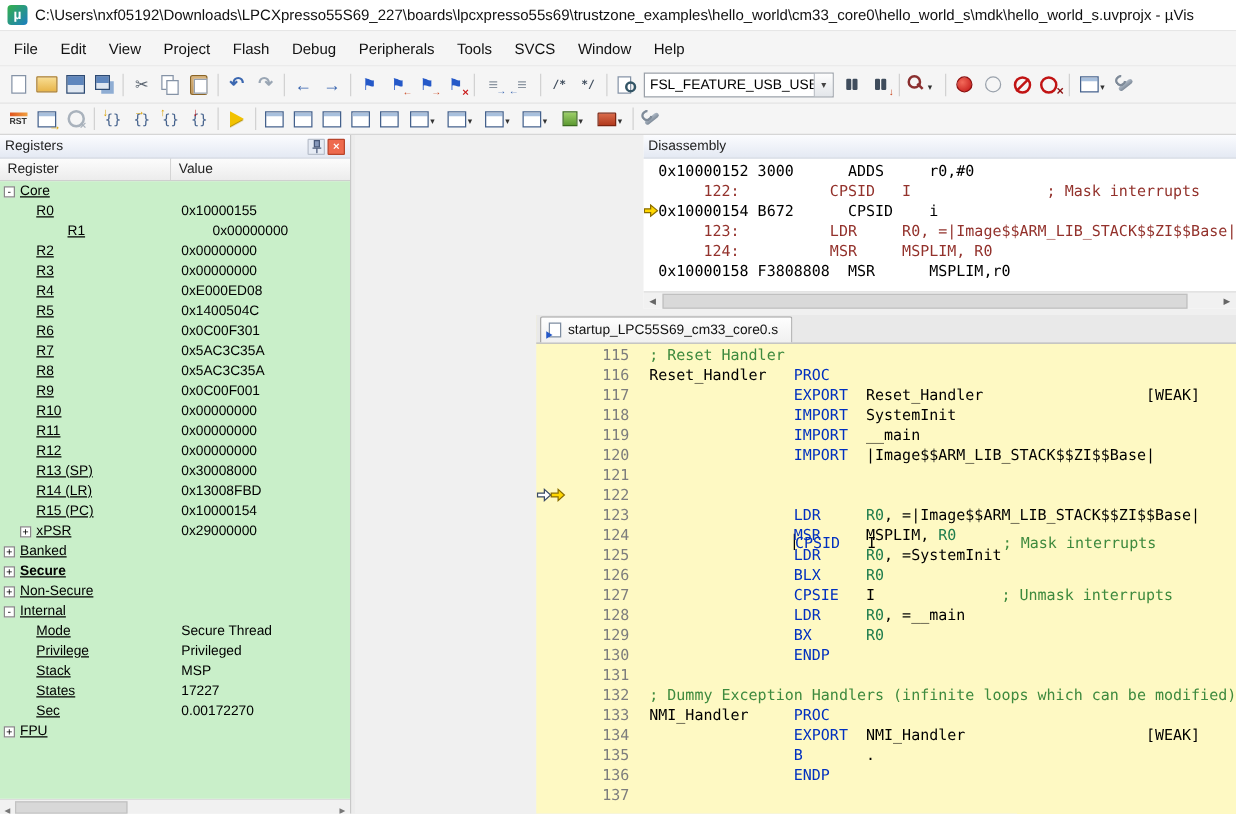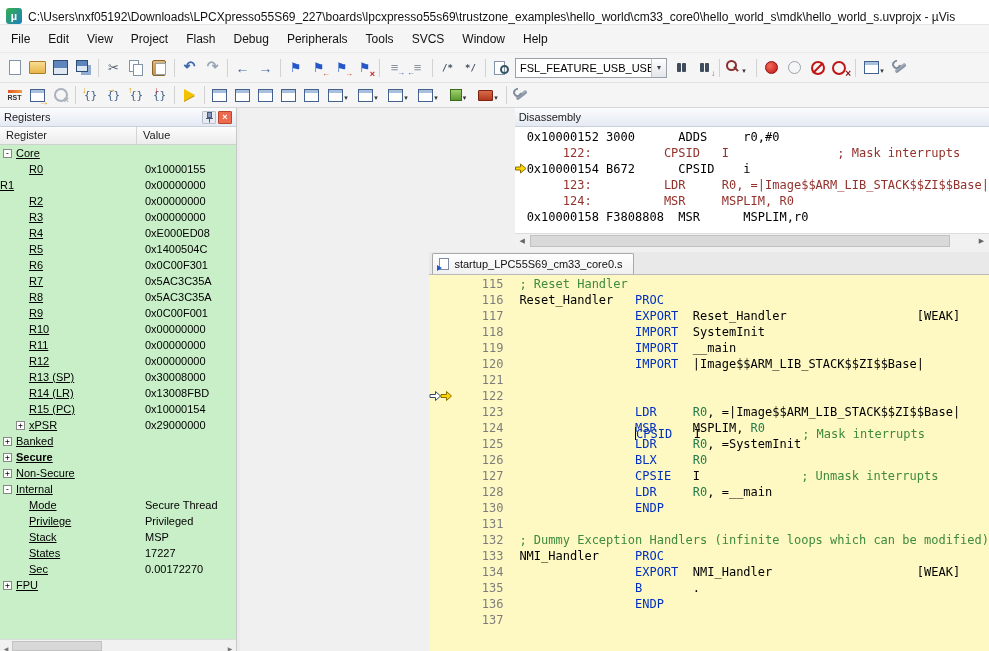--- a/index.html
+++ b/index.html
@@ -4,21 +4,21 @@
 <style>
   * { box-sizing: border-box; margin: 0; padding: 0; }
   :root{
     --reg-bg:#c9efc9; --cur-bg:#dcf2dc; --kw-col:#0030c0; --com-col:#3e8a3e;
     --src-col:#93322c; --regop-col:#1f7d4d;
   }
   html,body { width:989px; height:651px; overflow:hidden; }
   body { font-family:"Liberation Sans", sans-serif; background:#f0f0f0; position:relative; }
 
   
-  .titlebar { height:25px; background:#ffffff; display:flex; align-items:flex-end; padding:0 6px; gap:6px; border-bottom:1px solid #e6e6e6; }
+  .titlebar { height:25px; background:#ffffff; display:flex; align-items:center; padding:0 6px; gap:6px; border-bottom:1px solid #e6e6e6; }
   .app-icon { width:16px; height:16px; border-radius:3px; background:linear-gradient(135deg,#35b04a,#1d7ec2); color:#fff; font-size:11px; font-weight:bold; display:flex; align-items:center; justify-content:center; flex:none; }
   .app-icon::before{ content:"\00B5"; }
   .title-text { font-size:12px; color:#111; white-space:nowrap; overflow:hidden; }
 
   
   .menubar { height:27px; background:#f5f5f5; display:flex; align-items:center; padding-left:2px; }
   .menu-item { font-size:12px; color:#111; padding:4px 9px; cursor:default; }
 
   
   .toolbar { display:flex; align-items:center; background:#f5f5f5; padding-left:3px; }
@@ -82,21 +82,21 @@
 
   .combo { width:152px; height:20px; background:#fff; border:1px solid #9aa0a8; display:inline-flex; align-items:center; margin:0 3px; font-size:11px; padding-left:4px; flex:none; }
   .combo-val { flex:1; overflow:hidden; white-space:nowrap; }
   .combo-arrow { width:15px; height:18px; background:linear-gradient(#fdfdfd,#e3e6ea); border-left:1px solid #c0c4ca; display:flex; align-items:center; justify-content:center; flex:none; }
   .combo-arrow::before { content:"\25BE"; font-size:8px; color:#444; }
 
   
   .main { display:flex; height:543px; }
 
   
-  .registers-panel { width:237px; position:relative; background:#fafafa; border-right:1px solid #c8c8c8; display:flex; flex-direction:column; flex:none; }
+  .registers-panel { width:281px; position:relative; background:#fafafa; border-right:1px solid #c8c8c8; display:flex; flex-direction:column; flex:none; }
   .panel-caption { height:19px; background:linear-gradient(#fbfcfe,#e4e9f3); border-bottom:1px solid #c9cfdb; display:flex; align-items:center; font-size:11px; padding:0 4px; color:#222; flex:none; }
   .caption-title { flex:1; }
   .cap-btn { width:14px; height:13px; margin-left:2px; display:flex; align-items:center; justify-content:center; font-size:9px; border:1px solid #b9c0cc; background:#e6ebf4; border-radius:1px; flex:none; }
   .cap-close { background:#ee6a4e; border-color:#b8452c; color:#fff; font-weight:bold; }
   .cap-close::before { content:"\00D7"; }
   .reg-colheads { height:18px; display:flex; border-bottom:1px solid #cfcfcf; font-size:11px; color:#222; flex:none; }
   .colh { padding:2px 0 0 6px; border-right:1px solid #d4d4d4; background:linear-gradient(#fcfcfc,#ececec); }
   .colh.c1 { width:137px; }
   .colh.c2 { flex:1; border-right:none; }
   .reg-tree { flex:1; background:var(--reg-bg); overflow:hidden; position:relative; }
@@ -280,21 +280,21 @@
     </div>
     <div class="reg-tree" id="regTree">
         <div class="rrow" style="padding-left: 3px;">
           <span class="exp">-</span>
           <span class="rlabel">Core</span>
         </div>
         <div class="rrow" style="padding-left: 29px;">
           <span class="rlabel">R0</span>
           <span class="rvalue">0x10000155</span>
         </div>
-        <div class="rrow" style="">
+        <div class="rrow" style="padding-left: 29px; margin-left: 25px;">
           <span class="rlabel">R1</span>
           <span class="rvalue">0x00000000</span>
         </div>
         <div class="rrow" style="padding-left: 29px;">
           <span class="rlabel">R2</span>
           <span class="rvalue">0x00000000</span>
         </div>
         <div class="rrow" style="padding-left: 29px;">
           <span class="rlabel">R3</span>
           <span class="rvalue">0x00000000</span>
@@ -506,20 +506,25 @@
             <span class="e-num">127</span>
             <span class="e-code"><span class="tk-txt">                </span><span class="tk-kw">CPSIE</span><span class="tk-txt">   I              </span><span class="tk-com">; Unmask interrupts</span></span>
           </div>
           <div class="eline">
             <span class="e-margin"></span>
             <span class="e-num">128</span>
             <span class="e-code"><span class="tk-txt">                </span><span class="tk-kw">LDR</span><span class="tk-txt">     </span><span class="tk-reg">R0</span><span class="tk-txt">, =__main</span></span>
           </div>
           <div class="eline">
             <span class="e-margin"></span>
+            <span class="e-num">129</span>
+            <span class="e-code"><span class="tk-txt">                </span><span class="tk-kw">BX</span><span class="tk-txt">      </span><span class="tk-reg">R0</span></span>
+          </div>
+          <div class="eline">
+            <span class="e-margin"></span>
             <span class="e-num">130</span>
             <span class="e-code"><span class="tk-txt">                </span><span class="tk-kw">ENDP</span></span>
           </div>
           <div class="eline">
             <span class="e-margin"></span>
             <span class="e-num">131</span>
             <span class="e-code"></span>
           </div>
           <div class="eline">
             <span class="e-margin"></span>

